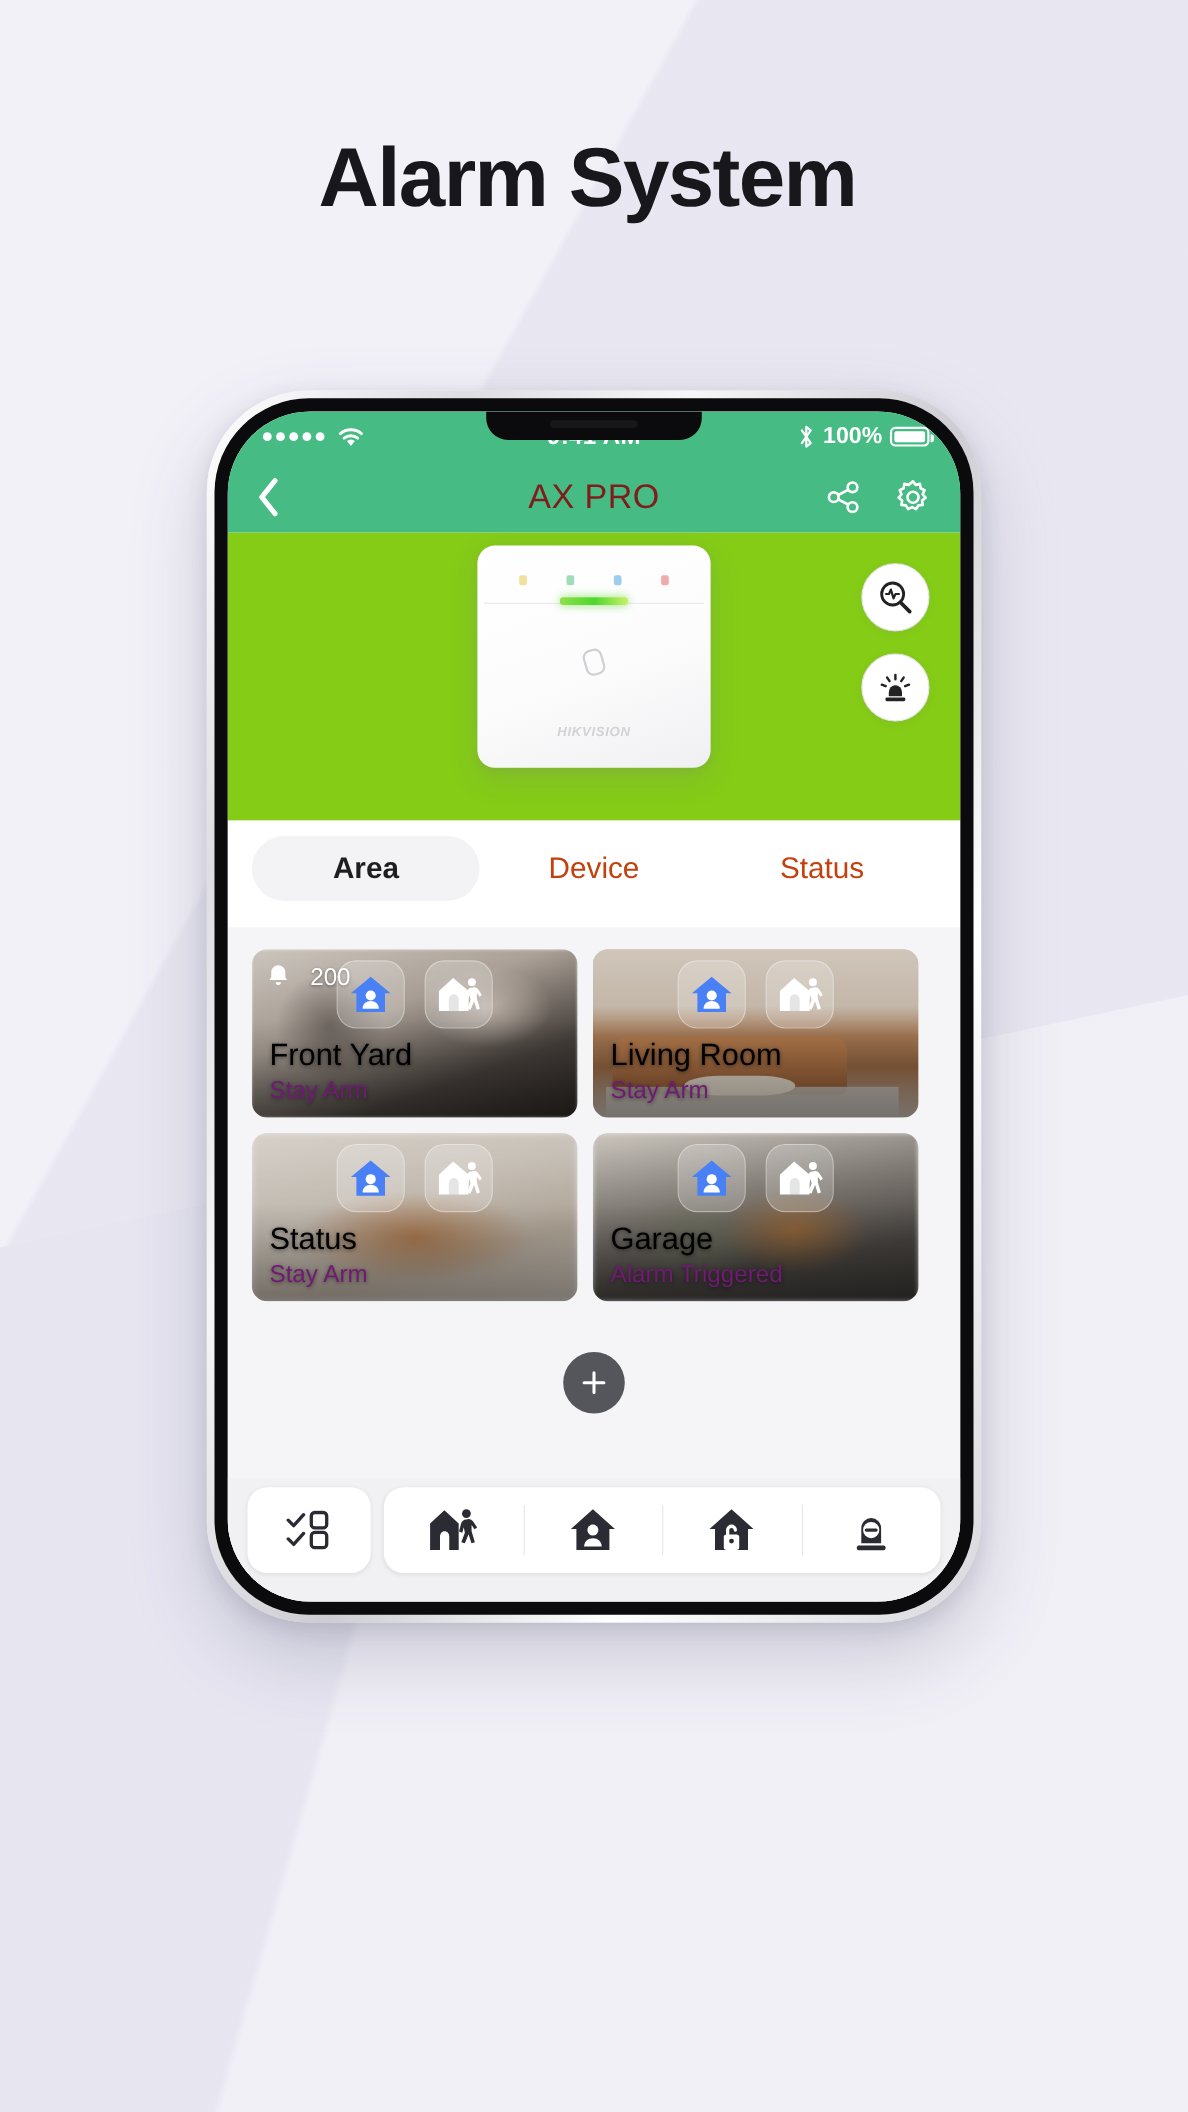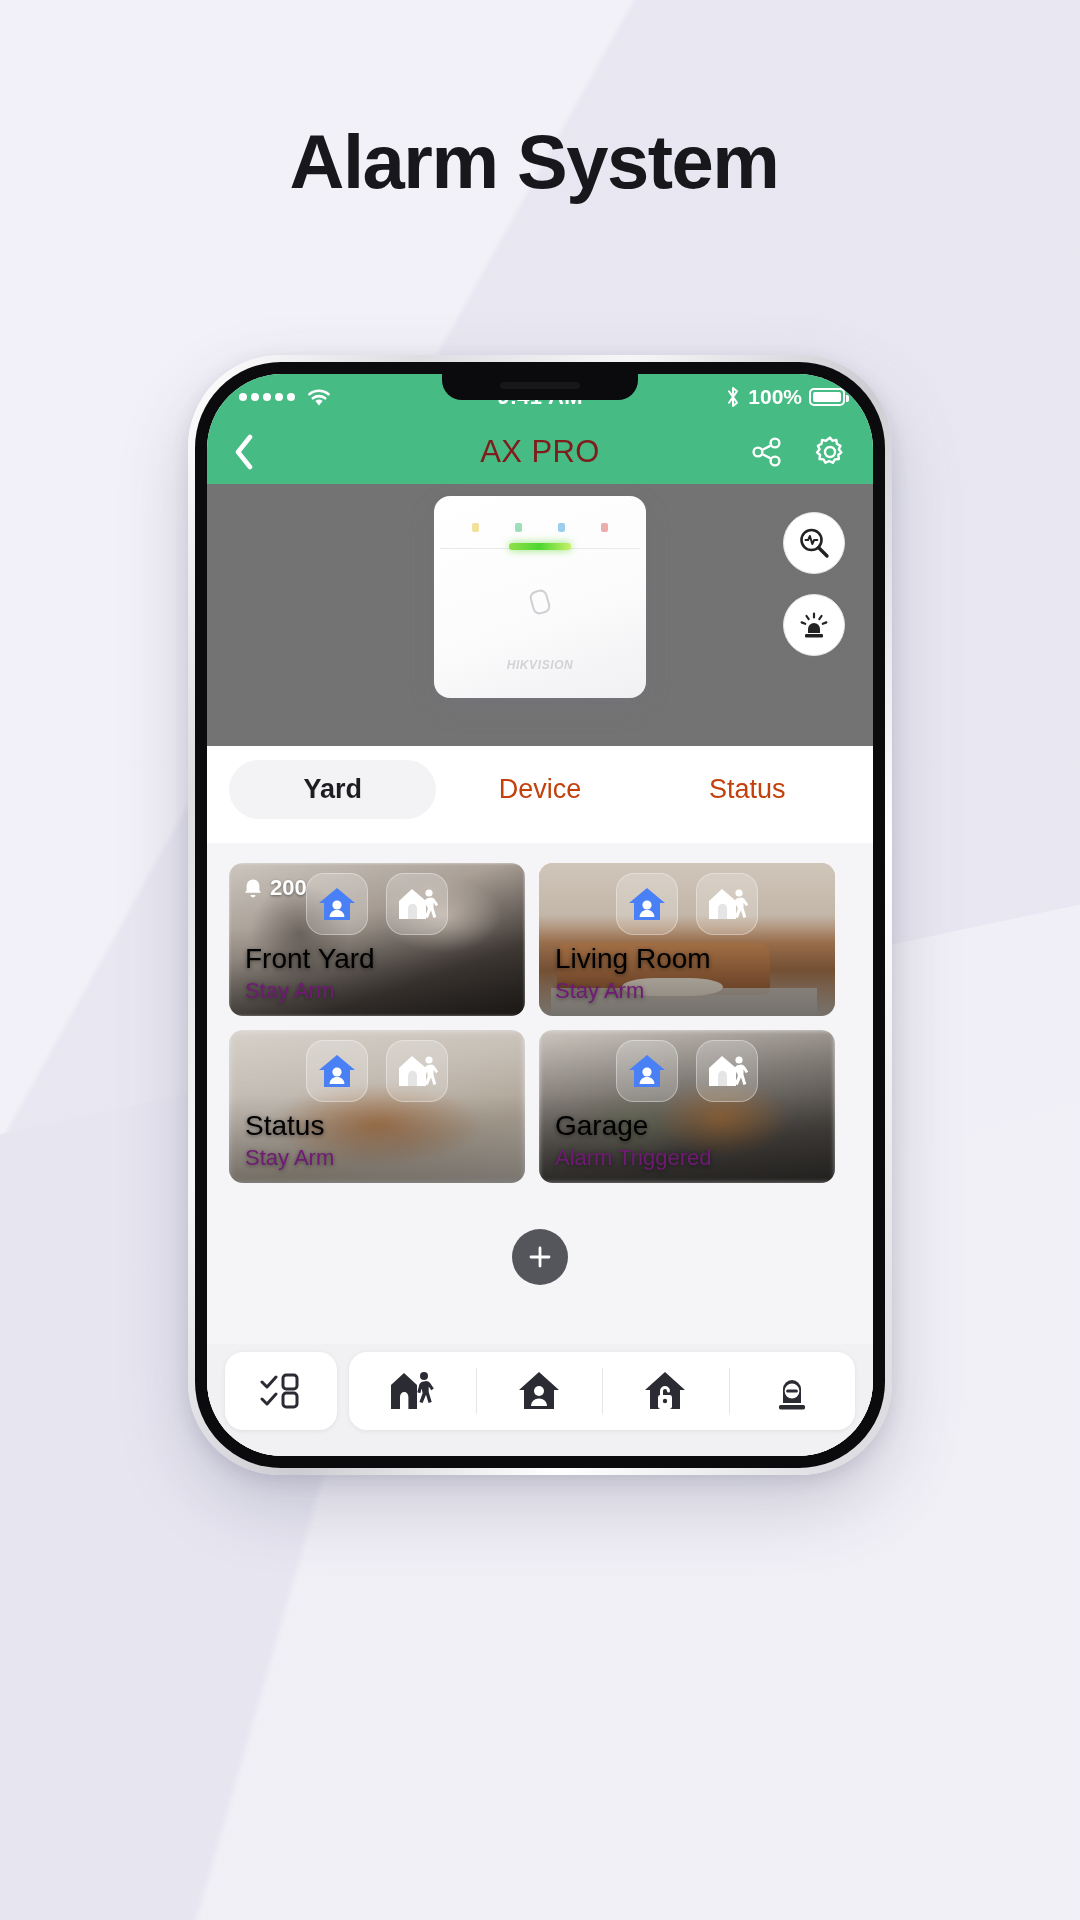--- a/index.html
+++ b/index.html
@@ -118,21 +118,21 @@
     position: absolute; left: 0; right: 0; text-align: center;
     color: #7f1d1d; font-size: 31px; font-weight: 500; letter-spacing: .4px;
   }
   .nav-icon { position: relative; z-index: 3; cursor: pointer; display: flex; align-items: center; }
   .nav-right { margin-left: auto; display: flex; align-items: center; gap: 30px; position: relative; z-index: 3; }
 
   
   .hero {
     position: relative;
     height: 262px;
-    background: #737373;
+    background: #84cc16;
   }
   .hub {
     position: absolute; left: 50%; top: 12px; transform: translateX(-50%);
     width: 212px; height: 202px;
     border-radius: 16px;
     background: linear-gradient(160deg,#ffffff 0%,#fcfcfd 55%,#f0f0f2 100%);
     box-shadow: 0 10px 26px rgba(120,120,140,.20), 0 2px 6px rgba(120,120,140,.14);
   }
   .hub .seam { position: absolute; left: 6px; right: 6px; top: 52px; height: 1px; background: #e9e9ec; }
   .hub .leds { position: absolute; left: 0; right: 0; top: 27px; display: flex; justify-content: center; gap: 36px; }
@@ -195,22 +195,22 @@
     overflow: hidden;
     cursor: pointer;
   }
   .card .photo { position: absolute; inset: 0; }
   .card .scrim {
     position: absolute; inset: 0;
     background: linear-gradient(180deg, rgba(0,0,0,.06) 0%, rgba(0,0,0,.10) 42%, rgba(0,0,0,.42) 100%);
   }
   .card .badge {
     position: absolute; left: 14px; top: 12px;
-    display: flex; align-items: center; gap: 7px;
-    color: #fff; font-size: 22px; font-weight: 700;
+    display: flex; gap: 19px;
+    color: #fff; font-size: 22px; font-weight: 400;
     text-shadow: 0 1px 3px rgba(0,0,0,.45);
     z-index: 4;
   }
   .card .modes {
     position: absolute; right: 0; left: 0; top: 10px;
     display: flex; justify-content: center; gap: 18px;
     z-index: 4;
   }
   .card .mode {
     width: 62px; height: 62px; border-radius: 18px;
@@ -413,21 +413,21 @@
                 <path d="M11 21a6 6 0 0112 0v4H11z" fill="#222"></path>
                 <rect x="8" y="26" width="18" height="3.4" rx="1.2" fill="#222"></rect>
                 <path d="M17 5.5v4M9.5 8l2.2 3.2M24.5 8l-2.2 3.2M4.6 14.4l3.6 1.4M29.4 14.4l-3.6 1.4" stroke="#222" stroke-width="2.2" stroke-linecap="round"></path>
               </svg>
             </span>
           </div>
         </div>
       </div>
 
       <div class="tabs">
-        <div class="tab active">Yard</div>
+        <div class="tab active">Area</div>
         <div class="tab">Device</div>
         <div class="tab">Status</div>
       </div>
 
       <div class="content">
         <div class="grid">
 
           <div class="card">
             <div class="photo ph-frontyard"></div>
             <div class="scrim"></div>

